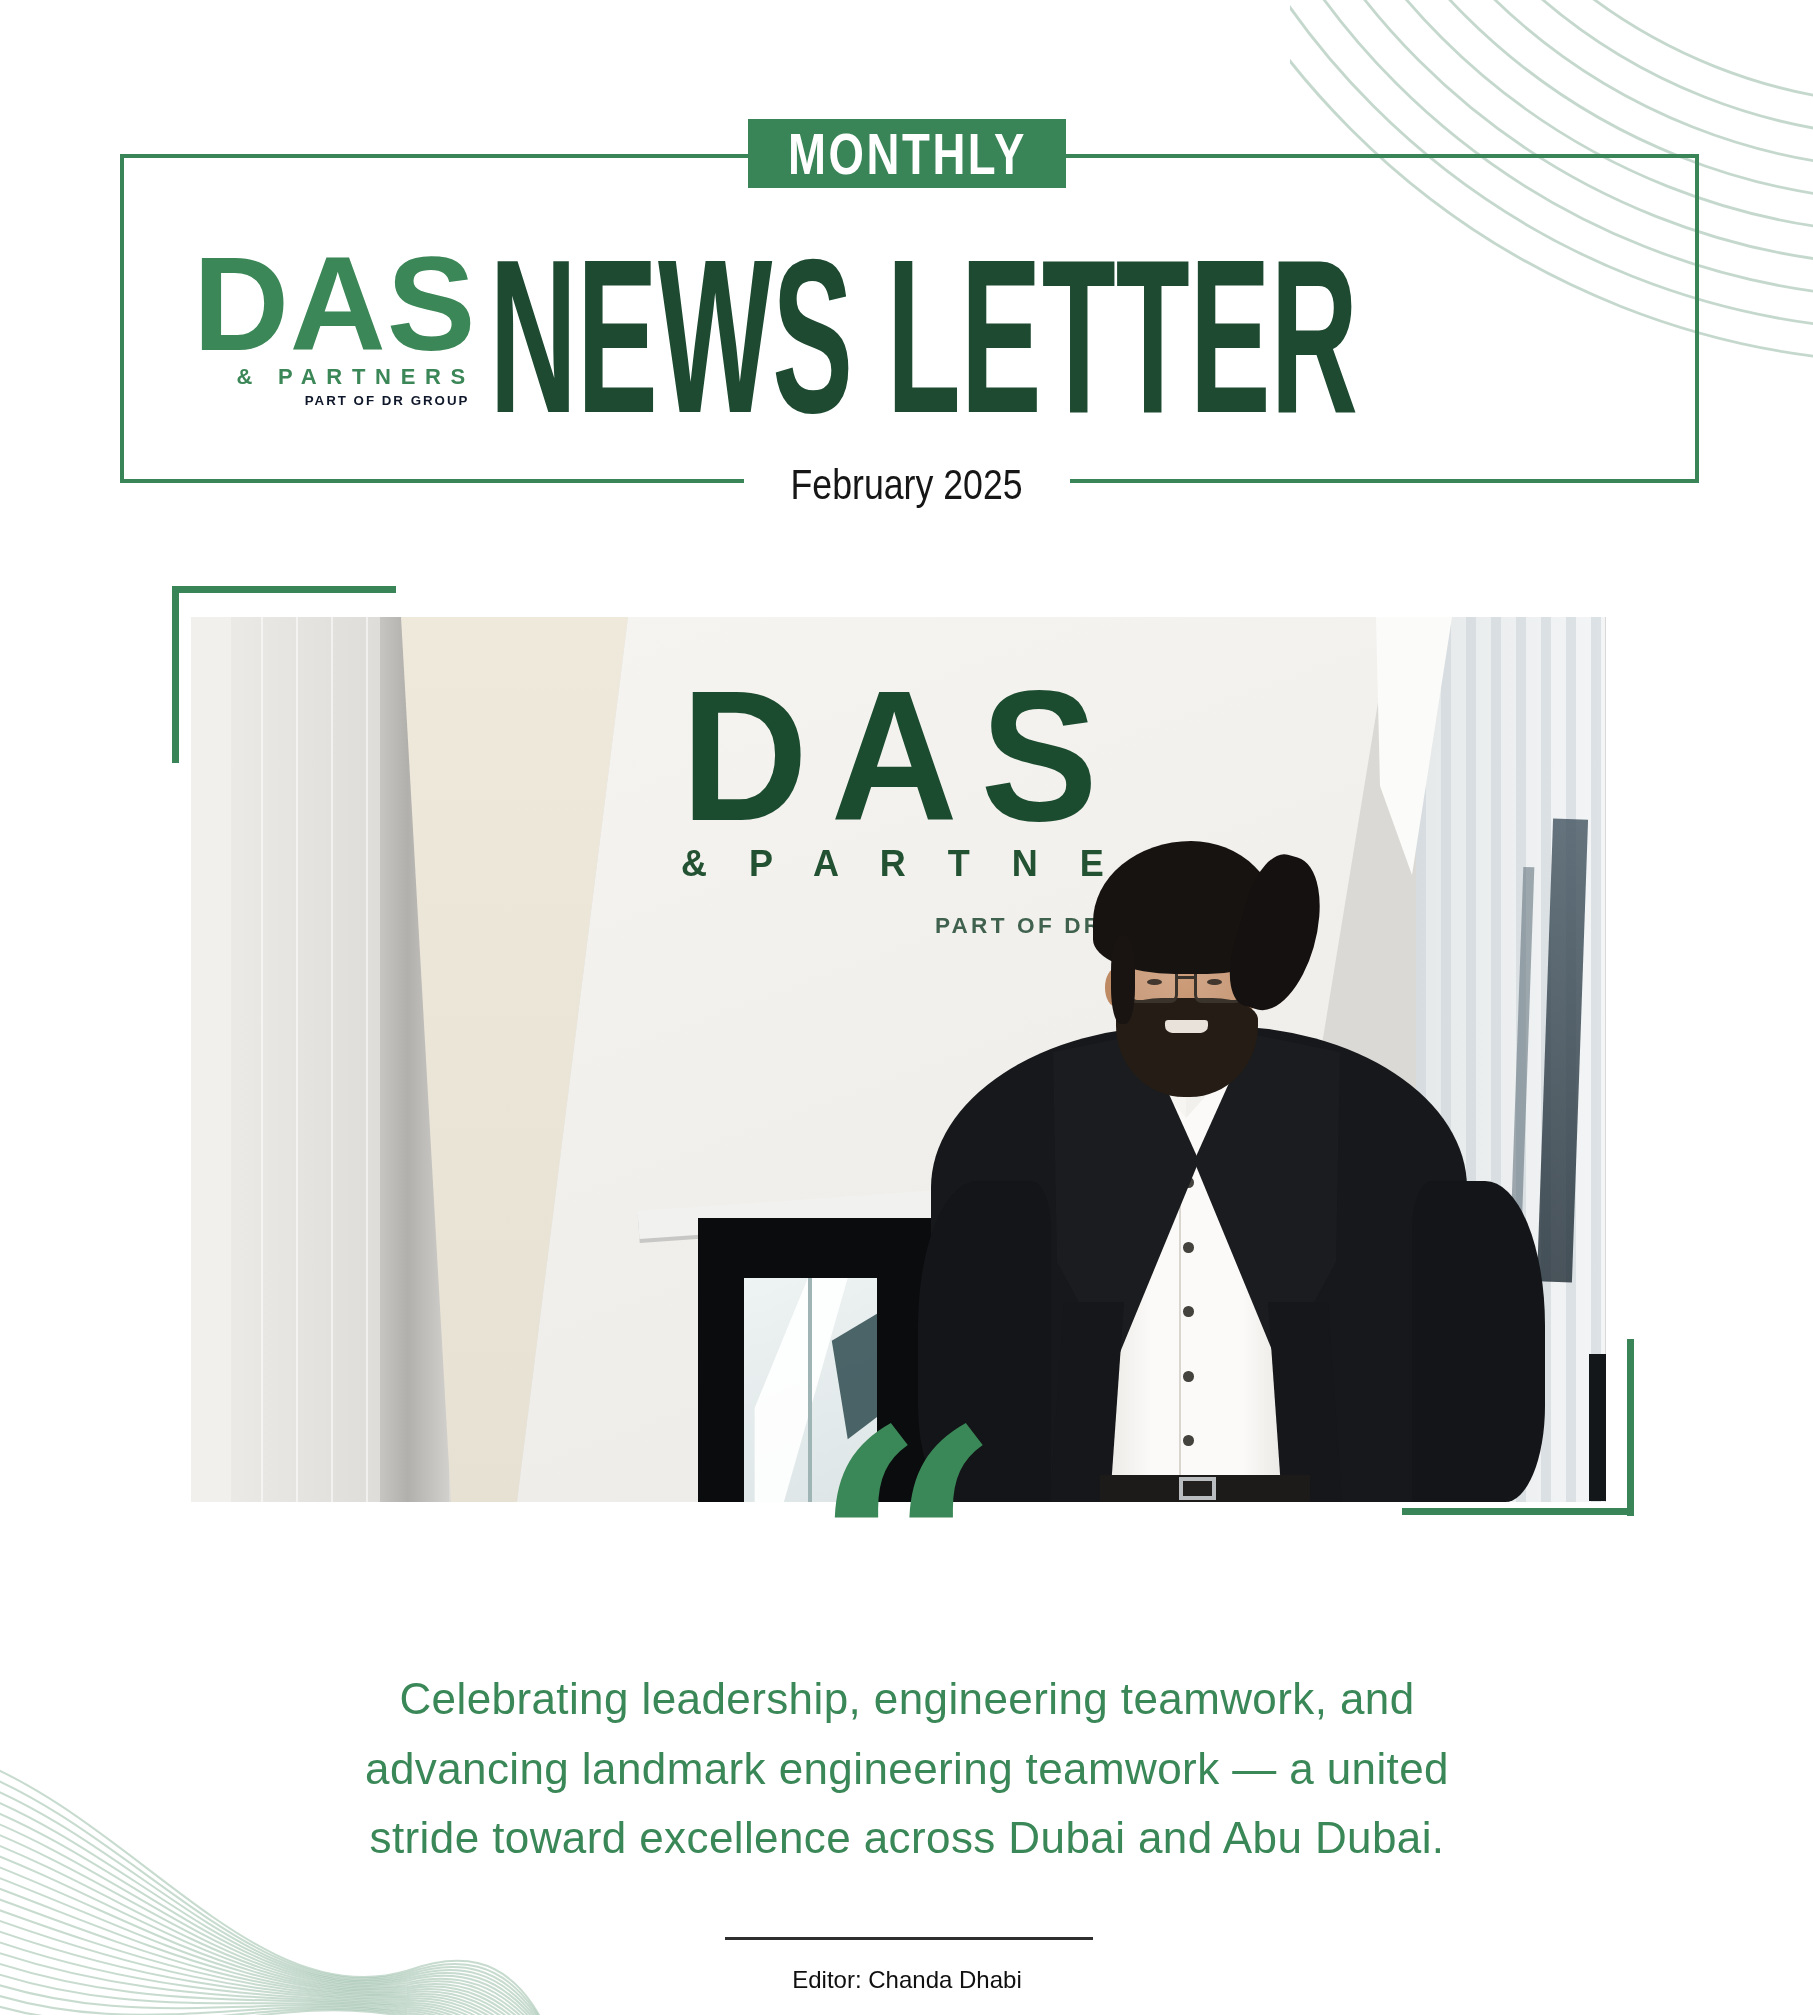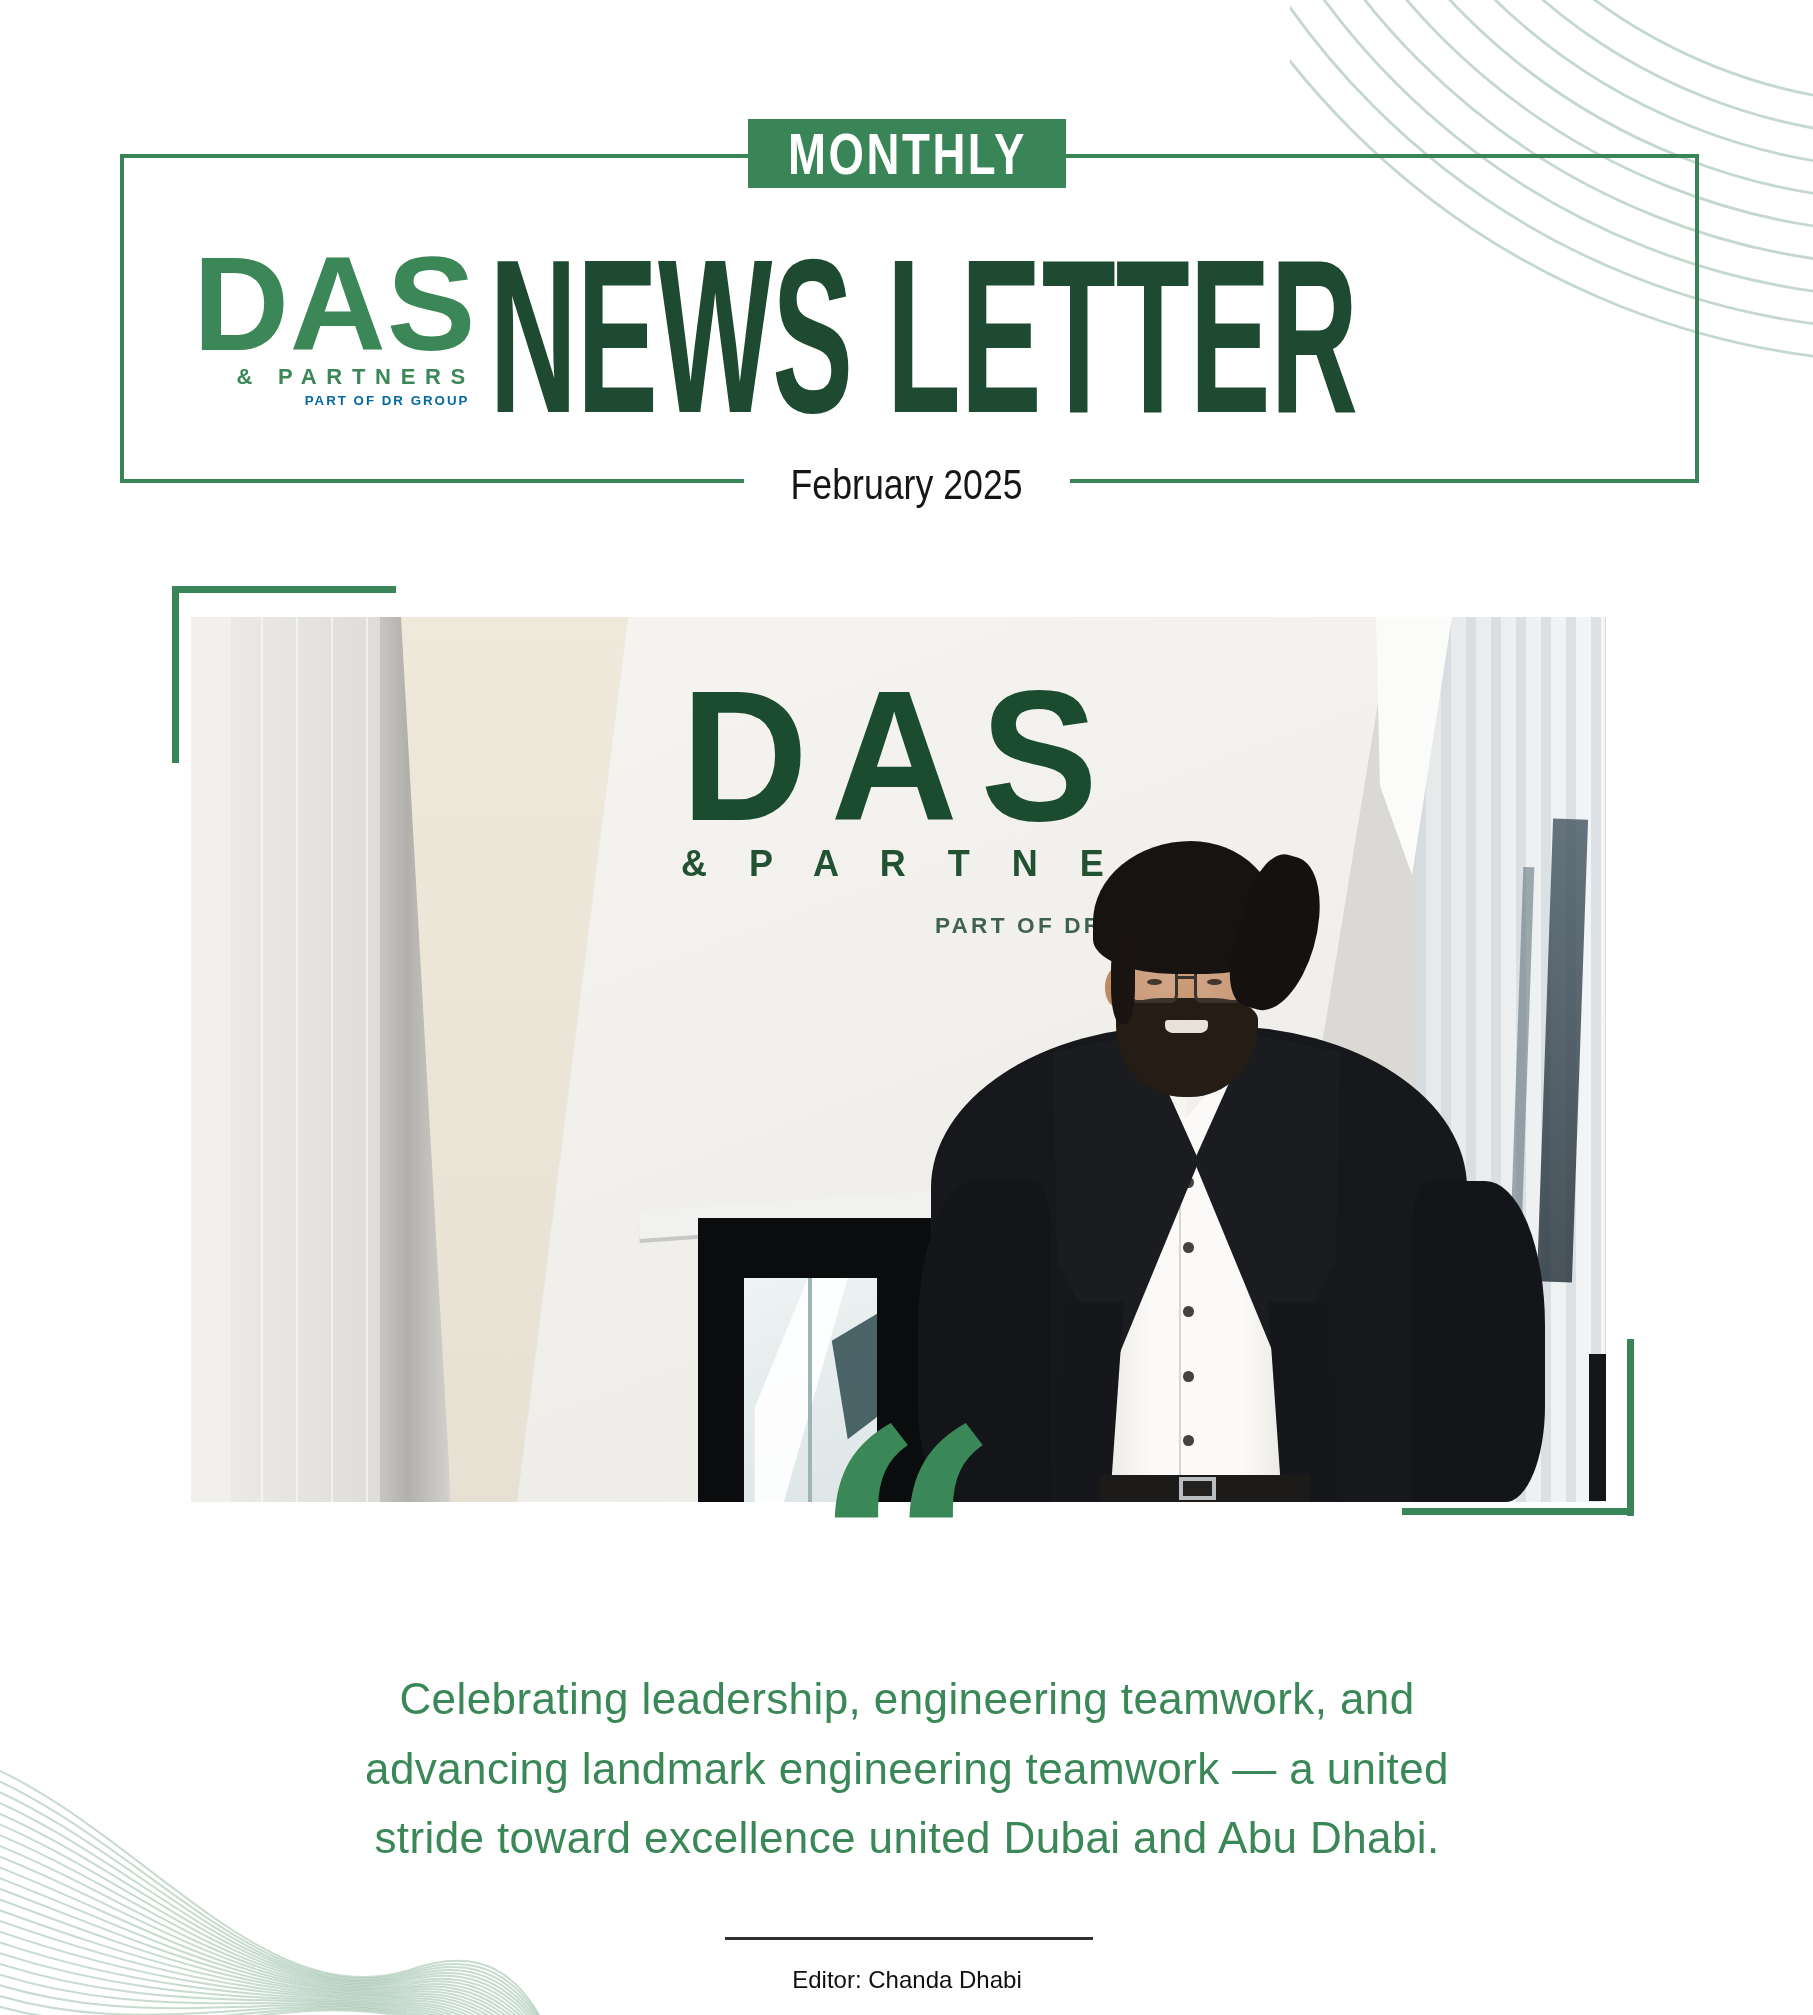--- a/index.html
+++ b/index.html
@@ -65,21 +65,21 @@
 
   <div class="abs" style="left:744px;top:472px;width:326px;height:17.7px;background:#ffffff;"></div>
 
   <div class="abs flexc" style="left:748px;top:119px;width:318px;height:69px;background:var(--green);">
     <span style="color:#ffffff;font-weight:700;font-size:57px;letter-spacing:3.2px;transform:scale(0.8,1.0);white-space:nowrap;">MONTHLY</span>
   </div>
 
   <div class="abs" style="left:193px;top:253px;width:282px;height:161px;">
     <div style="color:#3b8757;font-weight:700;font-size:133px;line-height:0.78;letter-spacing:0.8px;text-align:center;">DAS</div>
     <div style="color:#3b8757;font-weight:700;font-size:22px;letter-spacing:9.7px;margin-top:7.3px;text-align:right;white-space:nowrap;">&amp; PARTNERS</div>
-    <div style="color:#0369a1;font-weight:700;font-size:13.3px;letter-spacing:2px;margin-top:3.2px;text-align:right;padding-right:5.6px;white-space:nowrap;">PART OF DR GROUP</div>
+    <div style="color:#0f172a;font-weight:700;font-size:13.3px;letter-spacing:2px;margin-top:3.2px;text-align:right;padding-right:5.6px;white-space:nowrap;">PART OF DR GROUP</div>
   </div>
 
   <div class="abs flexc" style="left:472px;top:248px;width:903px;height:177px;">
     <span style="color:var(--green-dark);font-weight:700;font-size:202px;white-space:nowrap;transform:scale(0.60,1.08);">NEWS LETTER</span>
   </div>
 
 
   <div class="abs flexc" style="left:705px;top:463px;width:403px;height:44px;">
     <span style="color:#161616;font-size:42px;font-weight:400;transform:scale(0.85,1);white-space:nowrap;">February 2025</span>
   </div>
@@ -200,21 +200,21 @@
     </div>
   </div>
 
   <div class="abs flexc" style="left:746px;top:1467px;width:322px;height:169px;overflow:visible;">
     <span style="font-family:'DejaVu Serif',serif;font-weight:700;font-size:330px;line-height:1;color:var(--green-mid);">“</span>
   </div>
 
   <div class="abs" style="left:262px;top:1664px;width:1290px;text-align:center;color:var(--green-mid);font-size:44px;line-height:1.58;letter-spacing:0.4px;">
     <div>Celebrating leadership, engineering teamwork, and</div>
     <div>advancing landmark engineering teamwork — a united</div>
-    <div>stride toward excellence united Dubai and Abu Dhabi.</div>
+    <div>stride toward excellence across Dubai and Abu Dubai.</div>
   </div>
 
   <div class="abs" style="left:725px;top:1937px;width:368px;height:3.2px;background:#2f2f2f;"></div>
   <div class="abs flexc" style="left:665px;top:1962px;width:484px;height:36px;">
     <span style="color:#101010;font-size:24px;font-weight:400;white-space:nowrap;">Editor: Chanda Dhabi</span>
   </div>
 
 </div>
 
 

